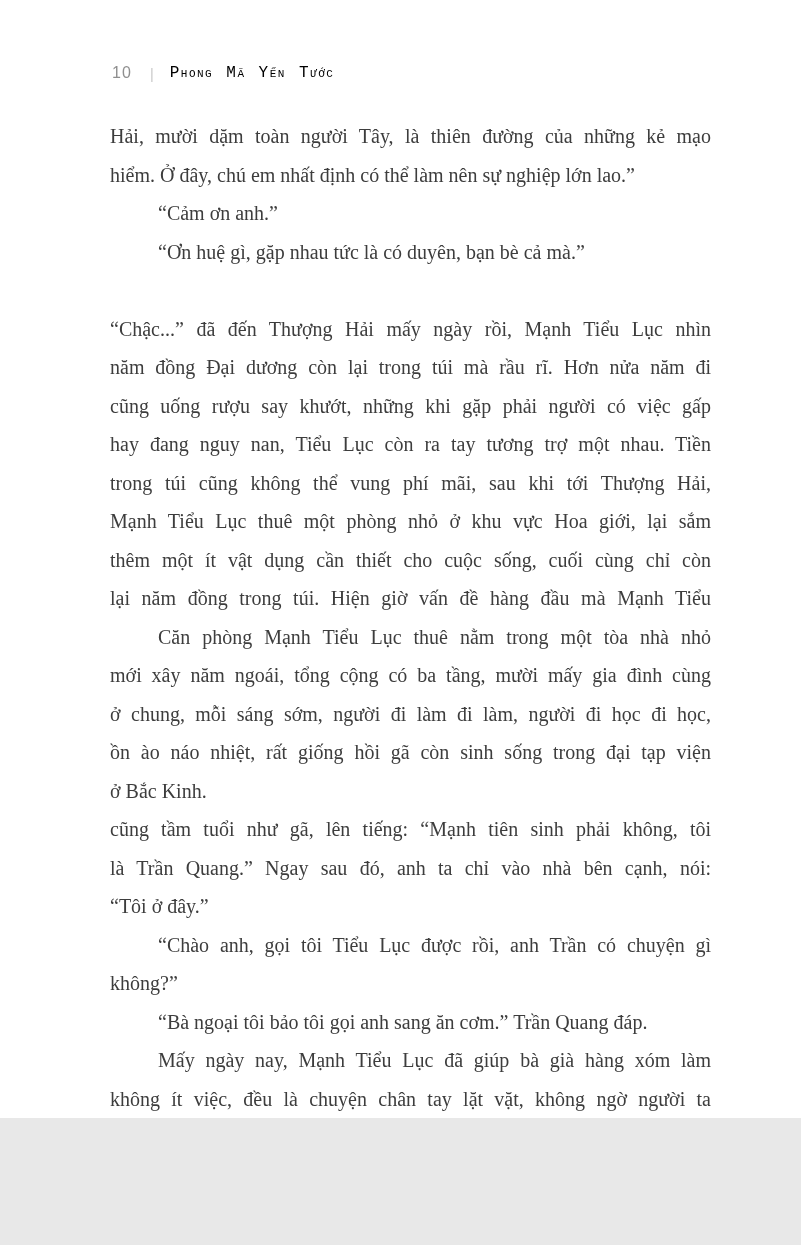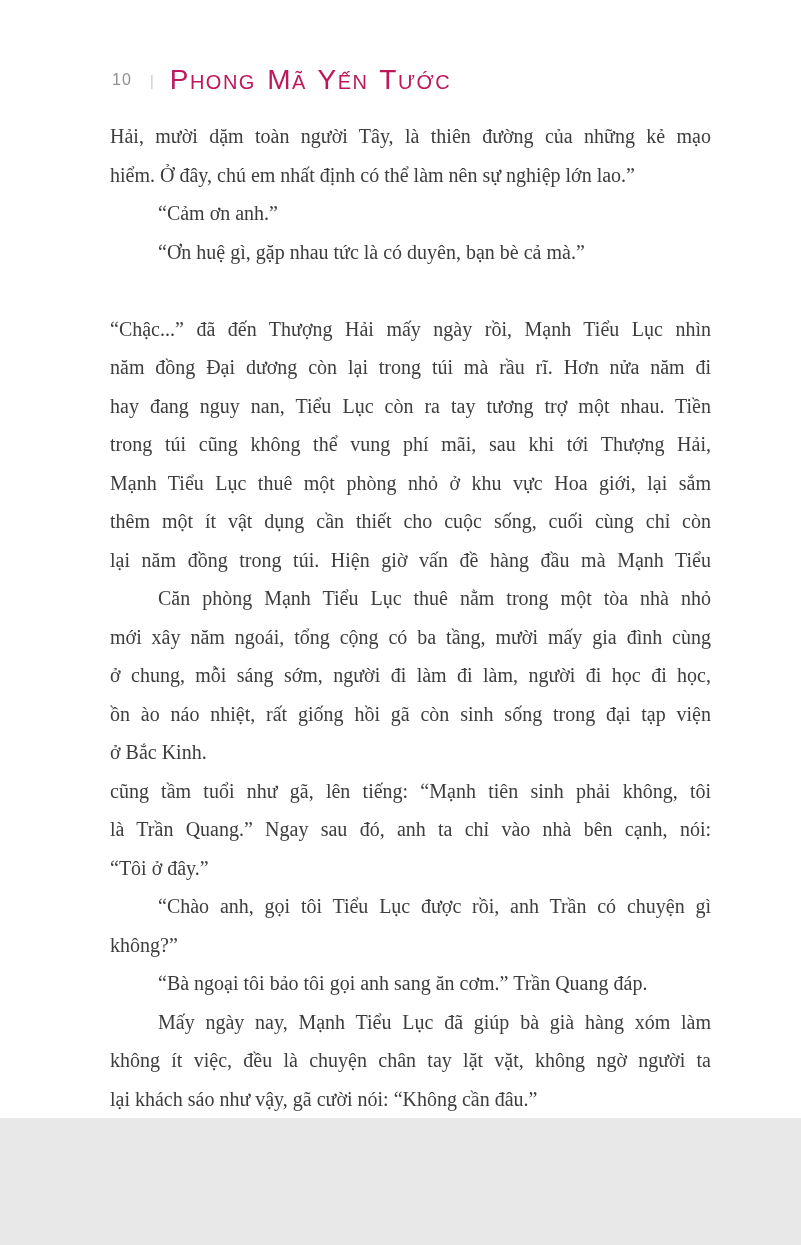--- a/index.html
+++ b/index.html
@@ -31,25 +31,25 @@
   }
   .header-separator {
     font-family: "Liberation Sans", sans-serif;
     font-size: 15px;
     font-weight: 100;
     color: #a9a9a9;
     margin: 0 16px 0 18px;
     transform: scaleX(0.6);
   }
   .book-title {
-    font-family: Liberation Sans, sans-serif;
+    font-family: Liberation Mono, monospace;
     font-variant-caps: small-caps;
-    font-size: 28px;
+    font-size: 16px;
     letter-spacing: 1.5px;
-    color: #be185d;
+    color: #000000;
     word-spacing: 2px;
   }
   .text-block {
     position: absolute;
     top: 117px;
     left: 110px;
     width: 601px;
     font-size: 20px;
     line-height: 38.5px;
   }
@@ -81,20 +81,21 @@
       <div class="paragraph">
         <div class="line indent last">“Cảm ơn anh.”</div>
       </div>
       <div class="paragraph">
         <div class="line indent last">“Ơn huệ gì, gặp nhau tức là có duyên, bạn bè cả mà.”</div>
       </div>
       <div class="section-break"></div>
       <div class="paragraph">
         <div class="line">“Chậc...” đã đến Thượng Hải mấy ngày rồi, Mạnh Tiểu Lục nhìn</div>
         <div class="line">năm đồng Đại dương còn lại trong túi mà rầu rĩ. Hơn nửa năm đi</div>
+        <div class="line">cũng uống rượu say khướt, những khi gặp phải người có việc gấp</div>
         <div class="line">hay đang nguy nan, Tiểu Lục còn ra tay tương trợ một nhau. Tiền</div>
         <div class="line">trong túi cũng không thể vung phí mãi, sau khi tới Thượng Hải,</div>
         <div class="line">Mạnh Tiểu Lục thuê một phòng nhỏ ở khu vực Hoa giới, lại sắm</div>
         <div class="line">thêm một ít vật dụng cần thiết cho cuộc sống, cuối cùng chỉ còn</div>
         <div class="line">lại năm đồng trong túi. Hiện giờ vấn đề hàng đầu mà Mạnh Tiểu</div>
       </div>
       <div class="paragraph">
         <div class="line indent">Căn phòng Mạnh Tiểu Lục thuê nằm trong một tòa nhà nhỏ</div>
         <div class="line">mới xây năm ngoái, tổng cộng có ba tầng, mười mấy gia đình cùng</div>
         <div class="line">ở chung, mỗi sáng sớm, người đi làm đi làm, người đi học đi học,</div>

